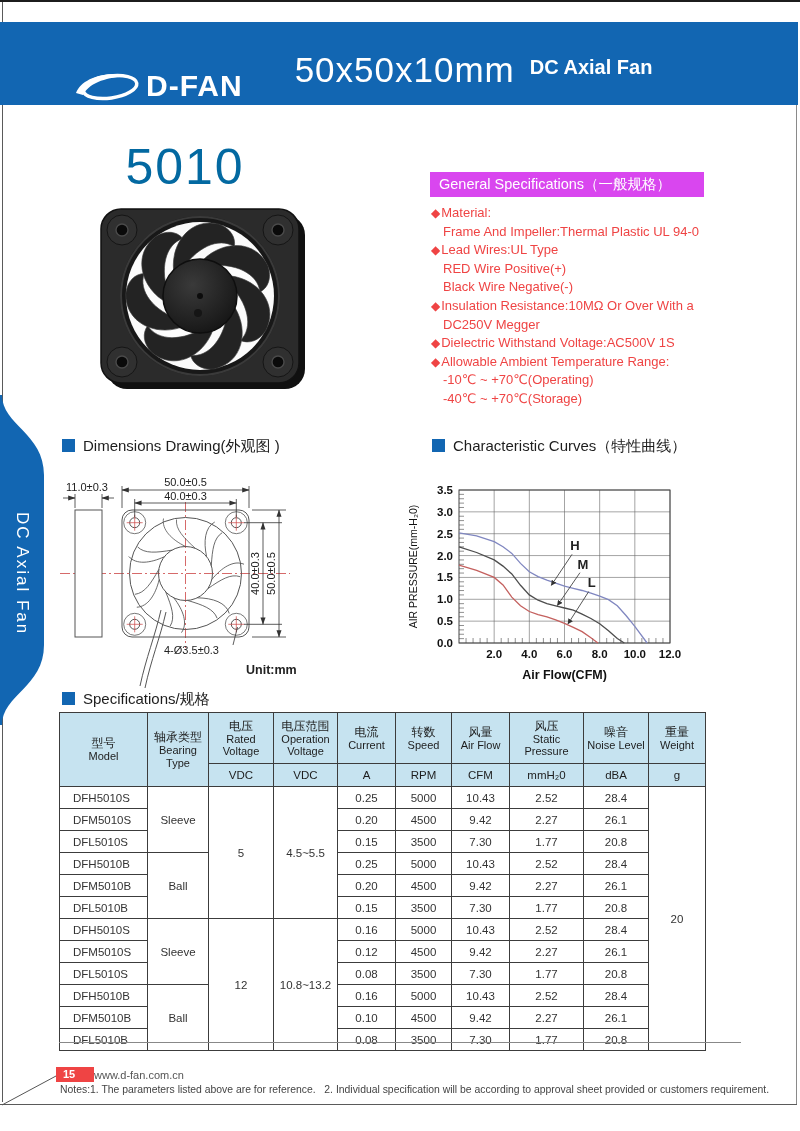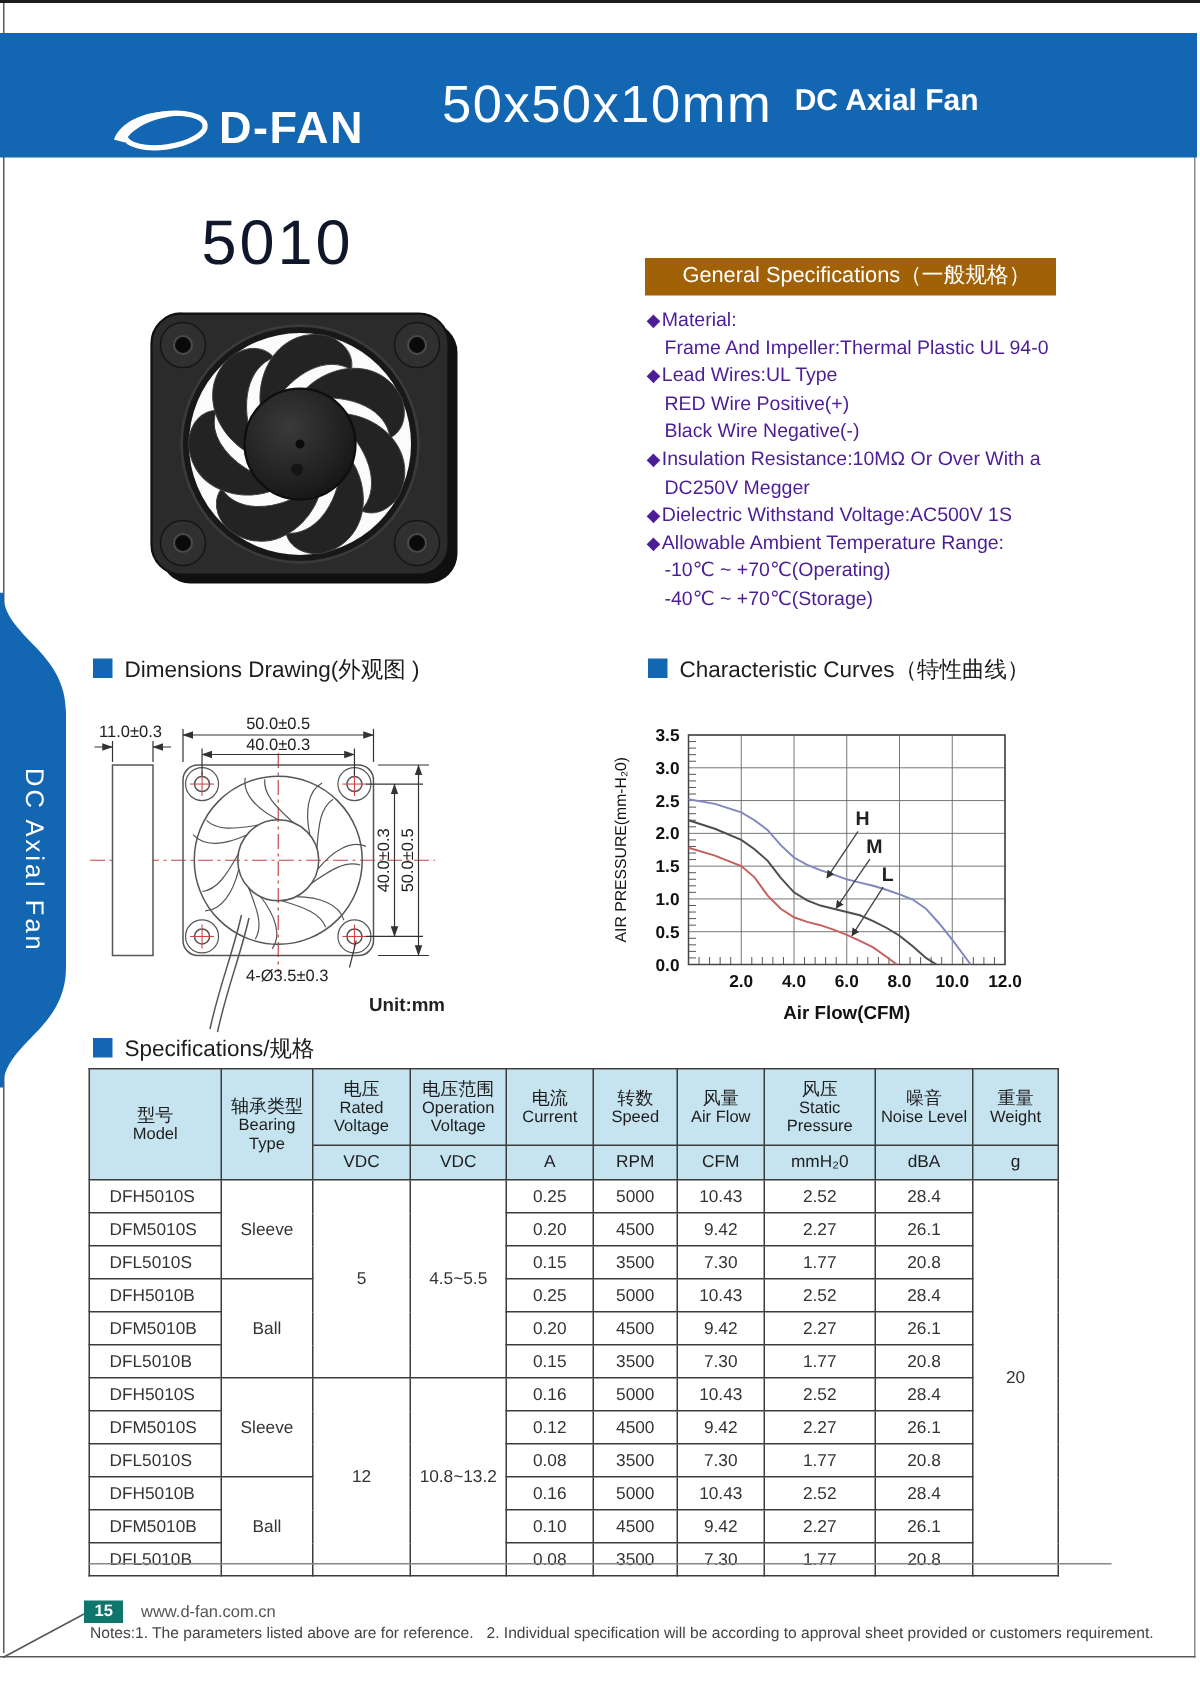--- a/index.html
+++ b/index.html
@@ -16,26 +16,26 @@
   .logo-wrap{margin-left:72px;display:flex;align-items:center;margin-top:45px;}
   .logo-text{font-size:30px;font-weight:700;letter-spacing:1px;margin-left:4px;}
   .band-title{font-size:35px;font-weight:400;letter-spacing:1px;margin-left:52px;margin-top:13px;}
   .band-sub{font-size:20px;font-weight:700;margin-left:15px;margin-top:7px;}
   
   .tab-svg{position:absolute;left:0;top:395px;}
   .tab-text{position:absolute;left:12px;top:512px;writing-mode:vertical-rl;color:#fff;
             font-size:17px;letter-spacing:2px;}
   
   .model-title{position:absolute;left:75px;top:138px;width:220px;text-align:center;
-               font-size:42px;letter-spacing:2px;color:#0f172a;}
+               font-size:50px;letter-spacing:2px;color:#0369a1;}
   .fan-photo{position:absolute;left:95px;top:205px;}
   
-  .gs-bar{position:absolute;left:430px;top:172px;width:274px;height:25px;background:#a16207;
-          color:#fff;font-size:14.5px;line-height:25px;padding-left:25px;box-sizing:border-box;}
-  .gs-list{position:absolute;left:431px;top:204px;width:335px;font-size:13px;color:#4c1d95;
+  .gs-bar{position:absolute;left:430px;top:172px;width:274px;height:25px;background:#d946ef;
+          color:#fff;font-size:14.5px;line-height:25px;padding-left:9px;box-sizing:border-box;}
+  .gs-list{position:absolute;left:431px;top:204px;width:335px;font-size:13px;color:#ef4444;
            line-height:18.6px;}
   .gs-line{white-space:nowrap;}
   .gs-line .blt{margin-right:1px;font-size:12px;}
   .gs-line.cont{padding-left:12px;}
   
   .sec-heading{position:absolute;font-size:15px;color:#1d1d1d;}
   .sq{display:inline-block;width:13px;height:13px;background:#1266b2;margin-right:8px;
       vertical-align:-1px;}
   .h-dim{left:62px;top:437px;}
   .h-crv{left:432px;top:437px;}
@@ -51,22 +51,22 @@
   tr.hd-main th{height:50px;}
   tr.hd-unit th{height:22px;font-size:11.5px;}
   .zh{font-size:12px;line-height:14px;}
   .en{font-size:11px;line-height:12.5px;}
   td{height:21px;font-size:11.5px;color:#333;text-align:center;background:#fff;}
   td.model{text-align:left;padding-left:13px;}
   
   .notes-rule{position:absolute;left:59px;top:1042px;width:682px;height:1px;background:#888;}
   .notes{position:absolute;left:60px;top:1084px;width:720px;font-size:10.4px;color:#444;
          white-space:pre-wrap;}
-  .pageno{position:absolute;left:56px;top:1067px;background:#0f766e;color:#fff;font-size:11px;
-          font-weight:700;padding:1px 7px 2px 7px;}
+  .pageno{position:absolute;left:56px;top:1067px;background:#ef4444;color:#fff;font-size:11px;
+          font-weight:700;padding:1px 19px 2px 7px;}
   .website{position:absolute;left:94px;top:1069px;font-size:11px;color:#555;}
   .corner-svg{position:absolute;left:0;top:1068px;}
 </style>
 </head>
 <body>
 
 <div class="page">
 
   <div class="top-line"></div>
   <div class="left-line"></div>

